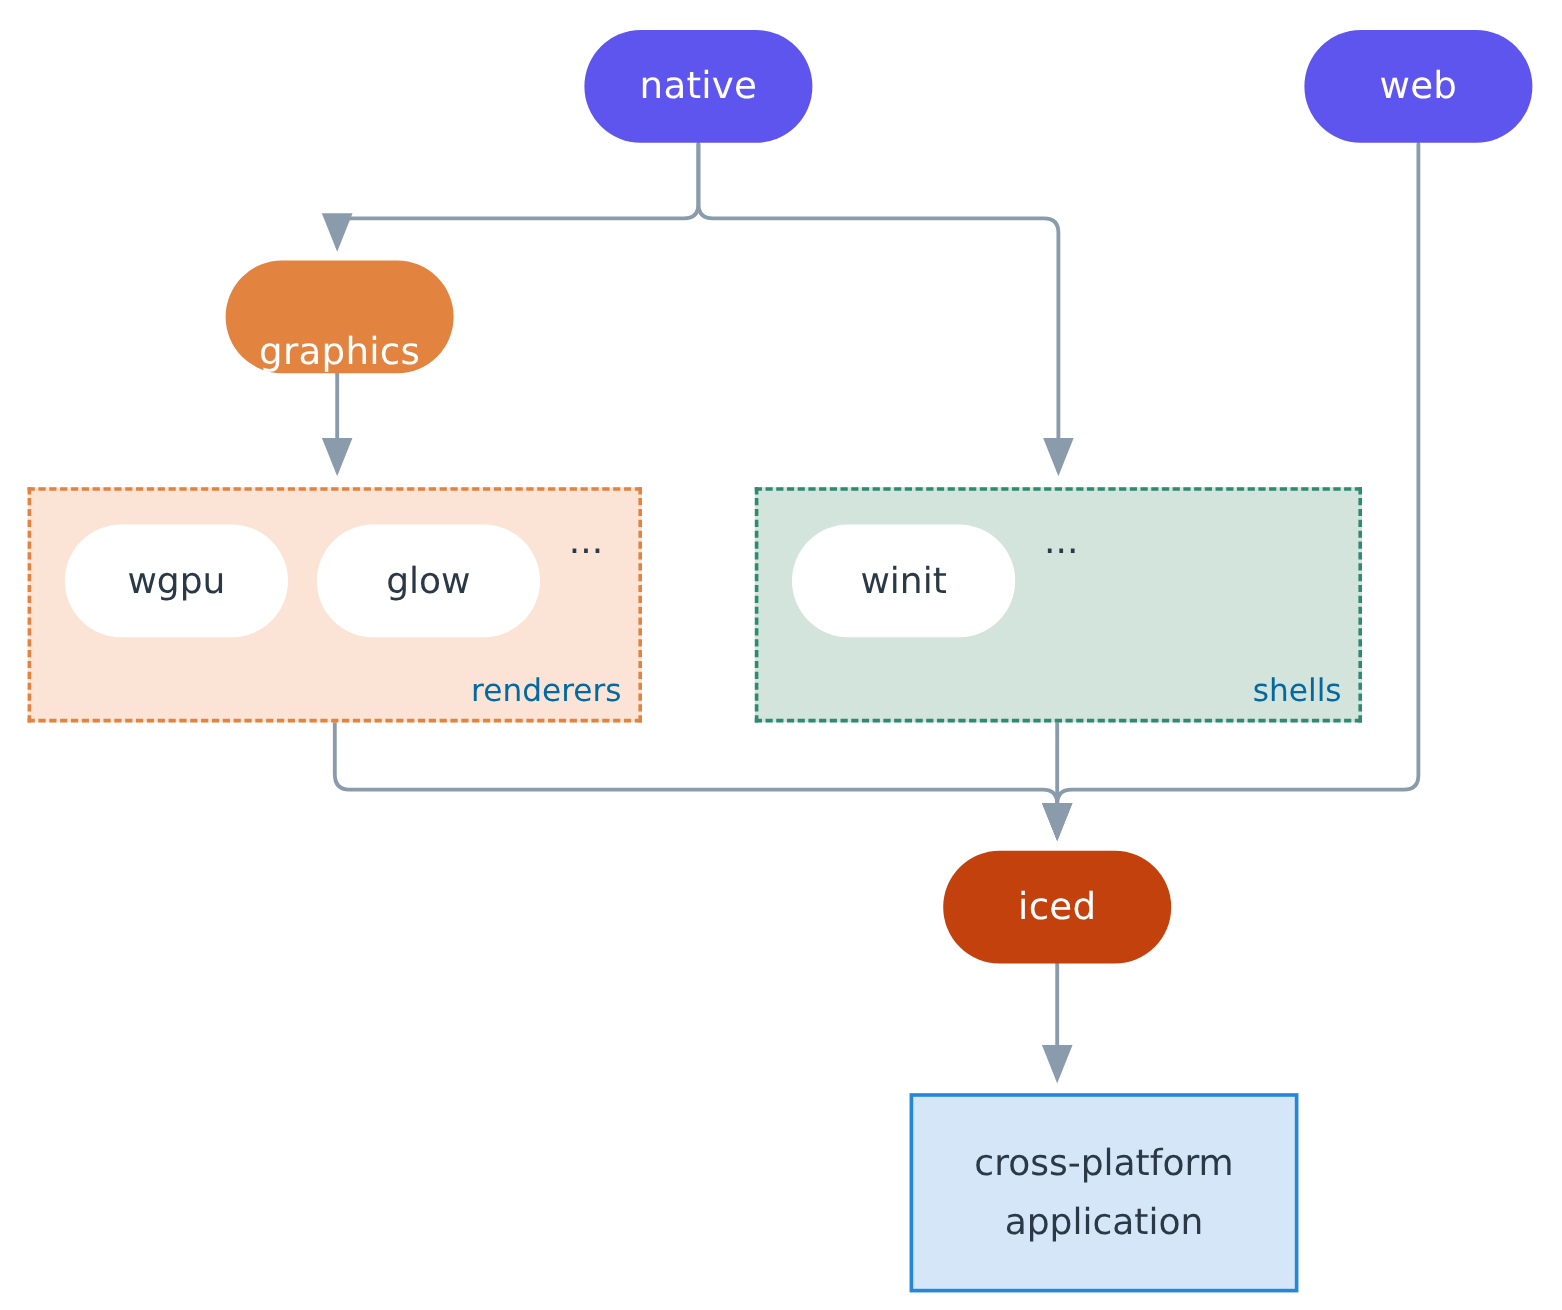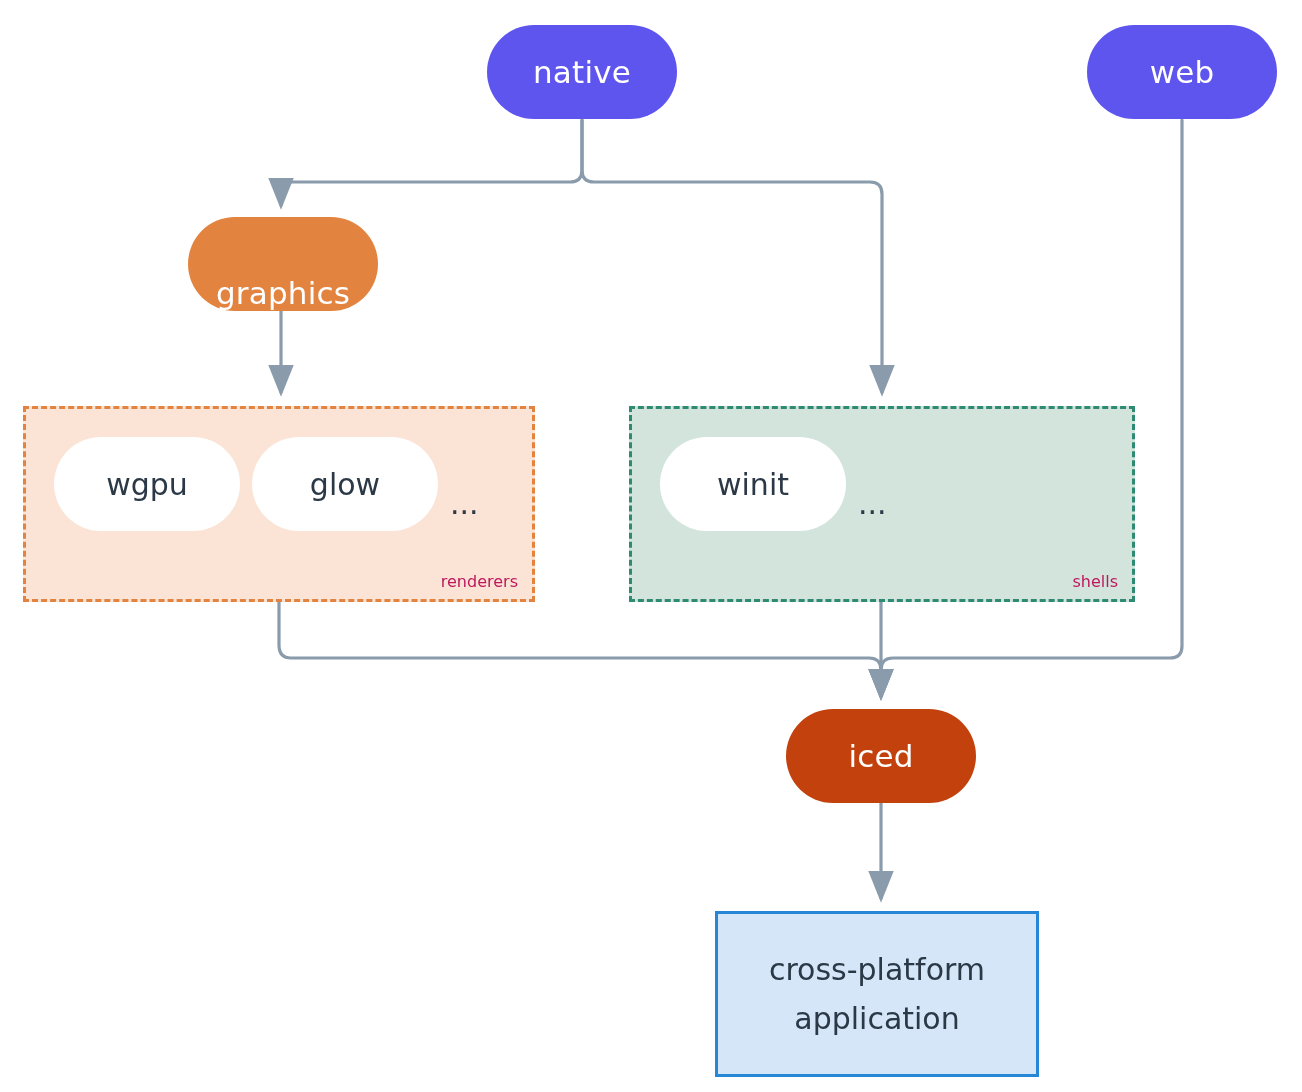--- a/index.html
+++ b/index.html
@@ -80,30 +80,30 @@
     left: 629px; top: 406px;
     width: 506px; height: 196px;
     background: #D3E4DD;
     border-color: #2E8B72;
     padding-left: 32px;
   }
   .subgraph-label {
     position: absolute;
     right: 14px;
     bottom: 8px;
-    font-size: 16px;
-    color: #be185d;
+    font-size: 26px;
+    color: #0369a1;
     margin-left: 44px;
   }
   .inner-row {
     position: absolute;
     left: 0; top: 0;
     display: flex;
-    align-items: flex-end;
-    gap: 12px;
+    align-items: flex-start;
+    gap: 24px;
     padding: 28px 0 0 28px;
   }
   .pill {
     background: #ffffff;
     border-radius: 999px;
     height: 94px;
     min-width: 186px;
     display: flex;
     align-items: center;
     justify-content: center;
@@ -113,21 +113,21 @@
     padding: 0 20px;
   }
   .ellipsis {
     color: #2B3947;
     font-size: 30px;
     line-height: 1;
     padding-bottom: 12px;
   }
   
   #node-application {
-    left: 715px; top: 911px;
+    left: 758px; top: 911px;
     width: 324px; height: 166px;
     background: #D4E6F8;
     border: 3px solid #2787D7;
     color: #2B3947;
     font-size: 30px;
     line-height: 1.65;
     white-space: normal;
     flex-direction: column;
     border-radius: 0;
   }

